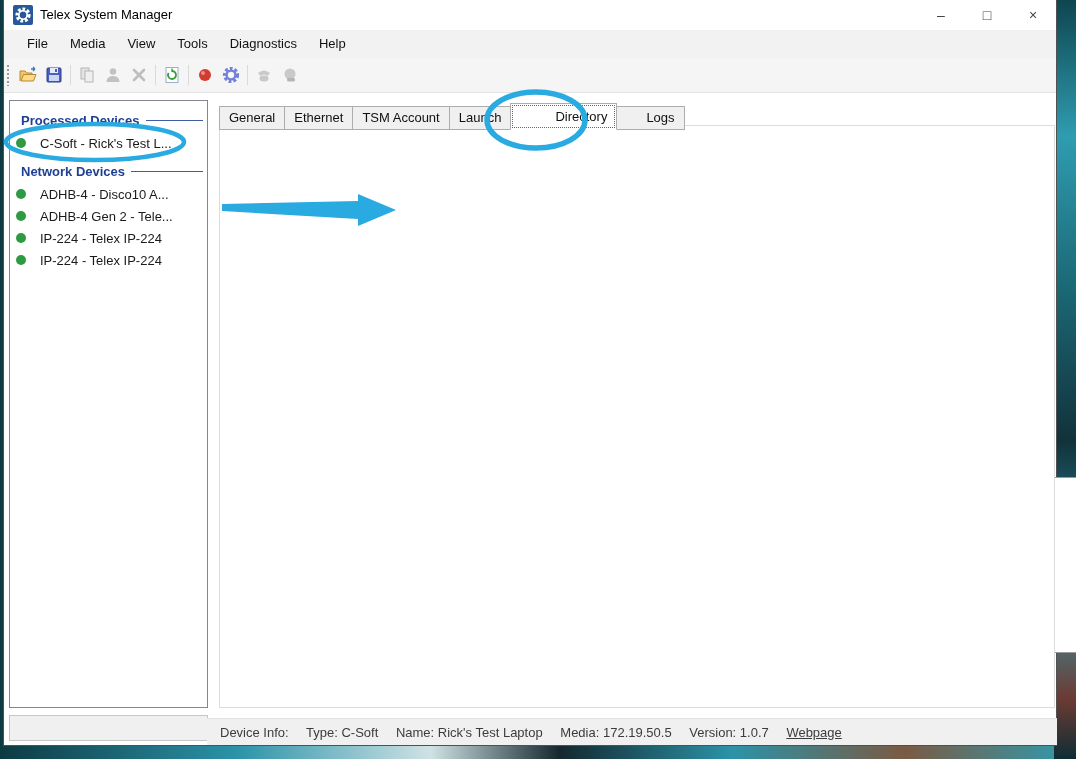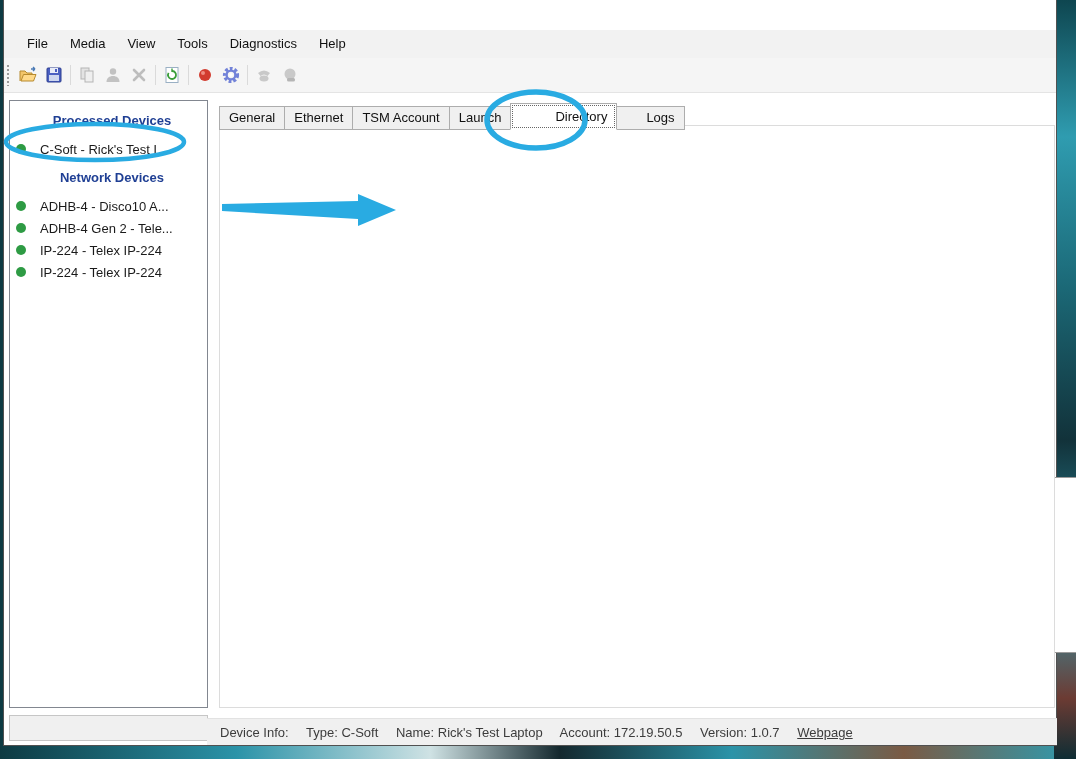--- a/index.html
+++ b/index.html
@@ -33,21 +33,21 @@
     border-bottom:1px solid #e4e4e4; display:flex; align-items:center; padding-left:2px; }
   .grip { width:5px; height:22px; margin-right:4px;
     background-image:radial-gradient(circle,#9a9a9a 1px,transparent 1.3px); background-size:4px 4px; }
   .tb-btn { width:26px; height:26px; display:flex; align-items:center; justify-content:center; }
   .tb-sep { width:1px; height:20px; background:#dadada; margin:0 3px; }
 
   
   .sidebar { position:absolute; left:5px; top:100px; width:199px; height:608px;
     background:#fff; border:1px solid #828790; padding-top:8px; }
   .side-group-header { display:flex; align-items:center; gap:6px; padding:4px 4px 4px 11px;
-    font-size:13px; font-weight:bold;flex-direction:column; }
+    font-size:13px; font-weight:bold; }
   .side-group-header .rule { flex:1; height:1px; background:currentColor; opacity:.85; }
   .side-item { display:flex; align-items:center; gap:14px; padding:3px 2px 3px 6px; height:22px; }
   .dot { width:10px; height:10px; border-radius:50%; flex:0 0 auto; }
   .side-item span.lbl { white-space:nowrap; overflow:hidden; }
   .sidebar-status-box { position:absolute; left:5px; top:715px; width:199px; height:26px;
     background:#f0f0f0; border:1px solid #c6c6c6; }
 
   
   .tabstrip { position:absolute; left:215px; top:103px; display:flex; align-items:flex-end; z-index:2; }
   .tab { padding:3px 9px 4px; background:#f0f0f0; border:1px solid #adadad; border-right:none;
@@ -82,20 +82,35 @@
   
   .annotations { position:absolute; inset:0; z-index:50; pointer-events:none; }
 </style>
 </head>
 <body>
 
 <div class="wallpaper"></div>
 
 <div class="window">
 
+  <div class="titlebar">
+    <div class="app-icon">
+      <svg width="20" height="20" viewBox="0 0 20 20">
+        <circle cx="10" cy="10" r="5.6" fill="none" stroke="#fff" stroke-width="4" stroke-dasharray="2.5 1.7"></circle>
+        <circle cx="10" cy="10" r="3" fill="#28589c"></circle>
+        <circle cx="10" cy="10" r="4.2" fill="none" stroke="#fff" stroke-width="1.6"></circle>
+      </svg>
+    </div>
+    <div class="title-text">Telex System Manager</div>
+    <div class="win-controls">
+      <div class="win-btn">–</div>
+      <div class="win-btn">□</div>
+      <div class="win-btn">×</div>
+    </div>
+  </div>
 
   <div class="menubar">
     <span class="menu-item">File</span>
     <span class="menu-item">Media</span>
     <span class="menu-item">View</span>
     <span class="menu-item">Tools</span>
     <span class="menu-item">Diagnostics</span>
     <span class="menu-item">Help</span>
   </div>
 
@@ -243,21 +258,21 @@
     <span class="field-label" style="top:86px">Data:</span>
     <div class="data-box">
       
     </div>
   </div>
 
   <div class="statusbar">
     <span>Device Info:</span>
     <span>Type: C-Soft</span>
     <span>Name: Rick's Test Laptop</span>
-    <span>Account: 172.19.50.5</span>
+    <span>Media: 172.19.50.5</span>
     <span>Version: 1.0.7</span>
     <a href="#">Webpage</a>
   </div>
 
 </div>
 
 <svg class="annotations" width="1076" height="759" viewBox="0 0 1076 759">
   <ellipse cx="95" cy="142" rx="89" ry="18" fill="none" stroke="#29abe2" stroke-width="4.5"></ellipse>
   <ellipse cx="536" cy="120" rx="49" ry="28" fill="none" stroke="#29abe2" stroke-width="5.5"></ellipse>
   <polygon points="222,204 358,201 358,194 396,210 358,226 358,219 222,211" fill="#29abe2"></polygon>

